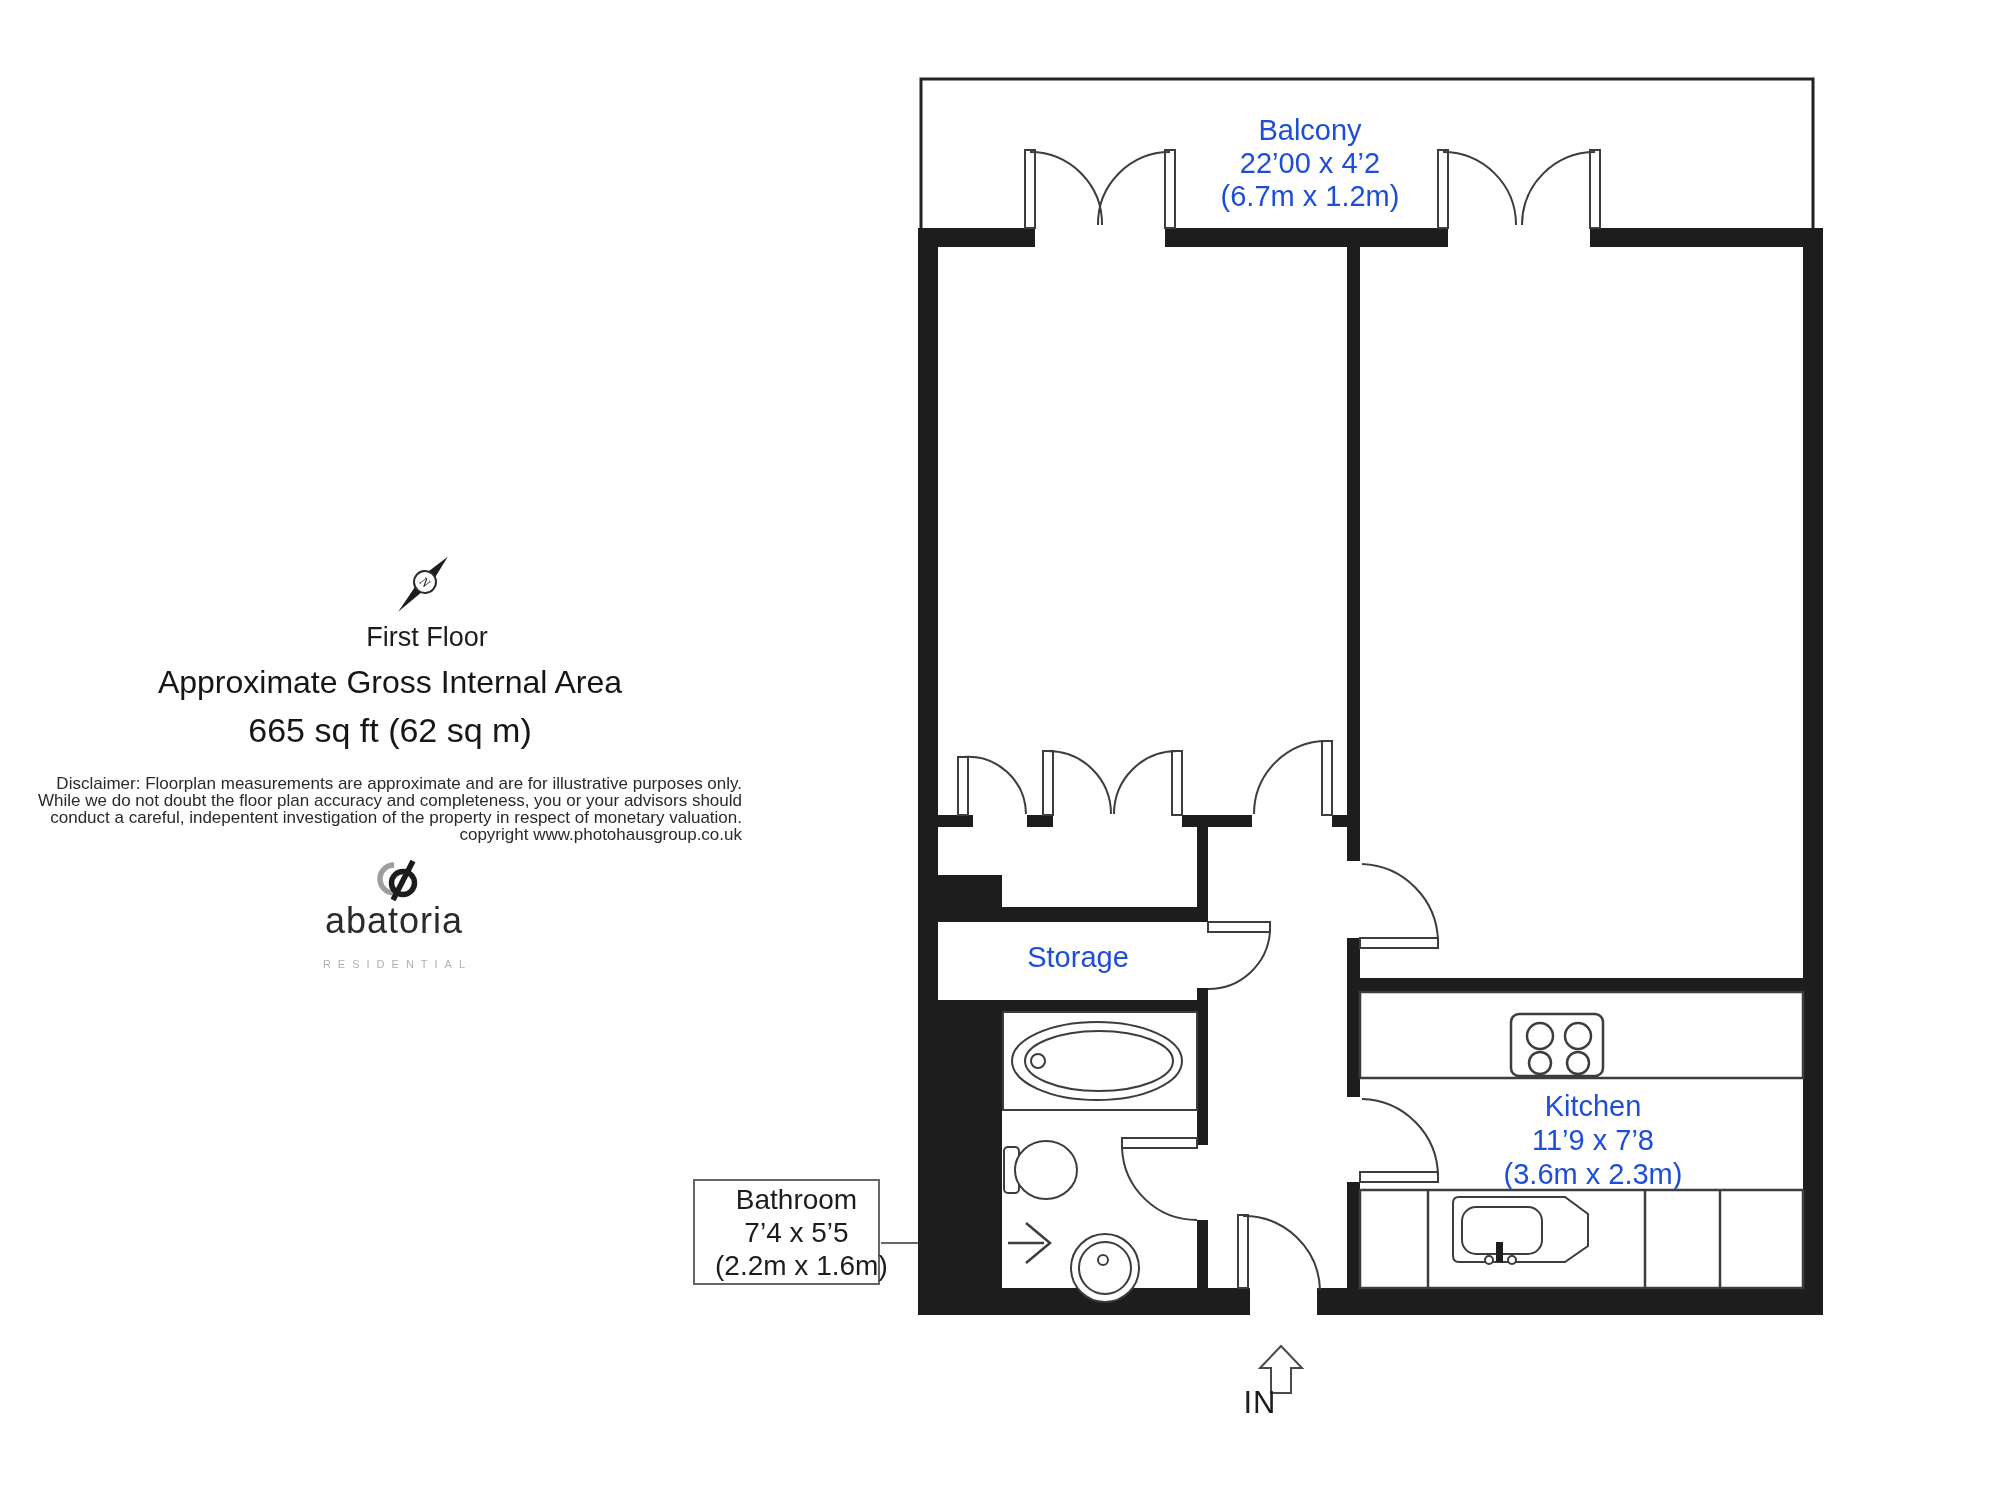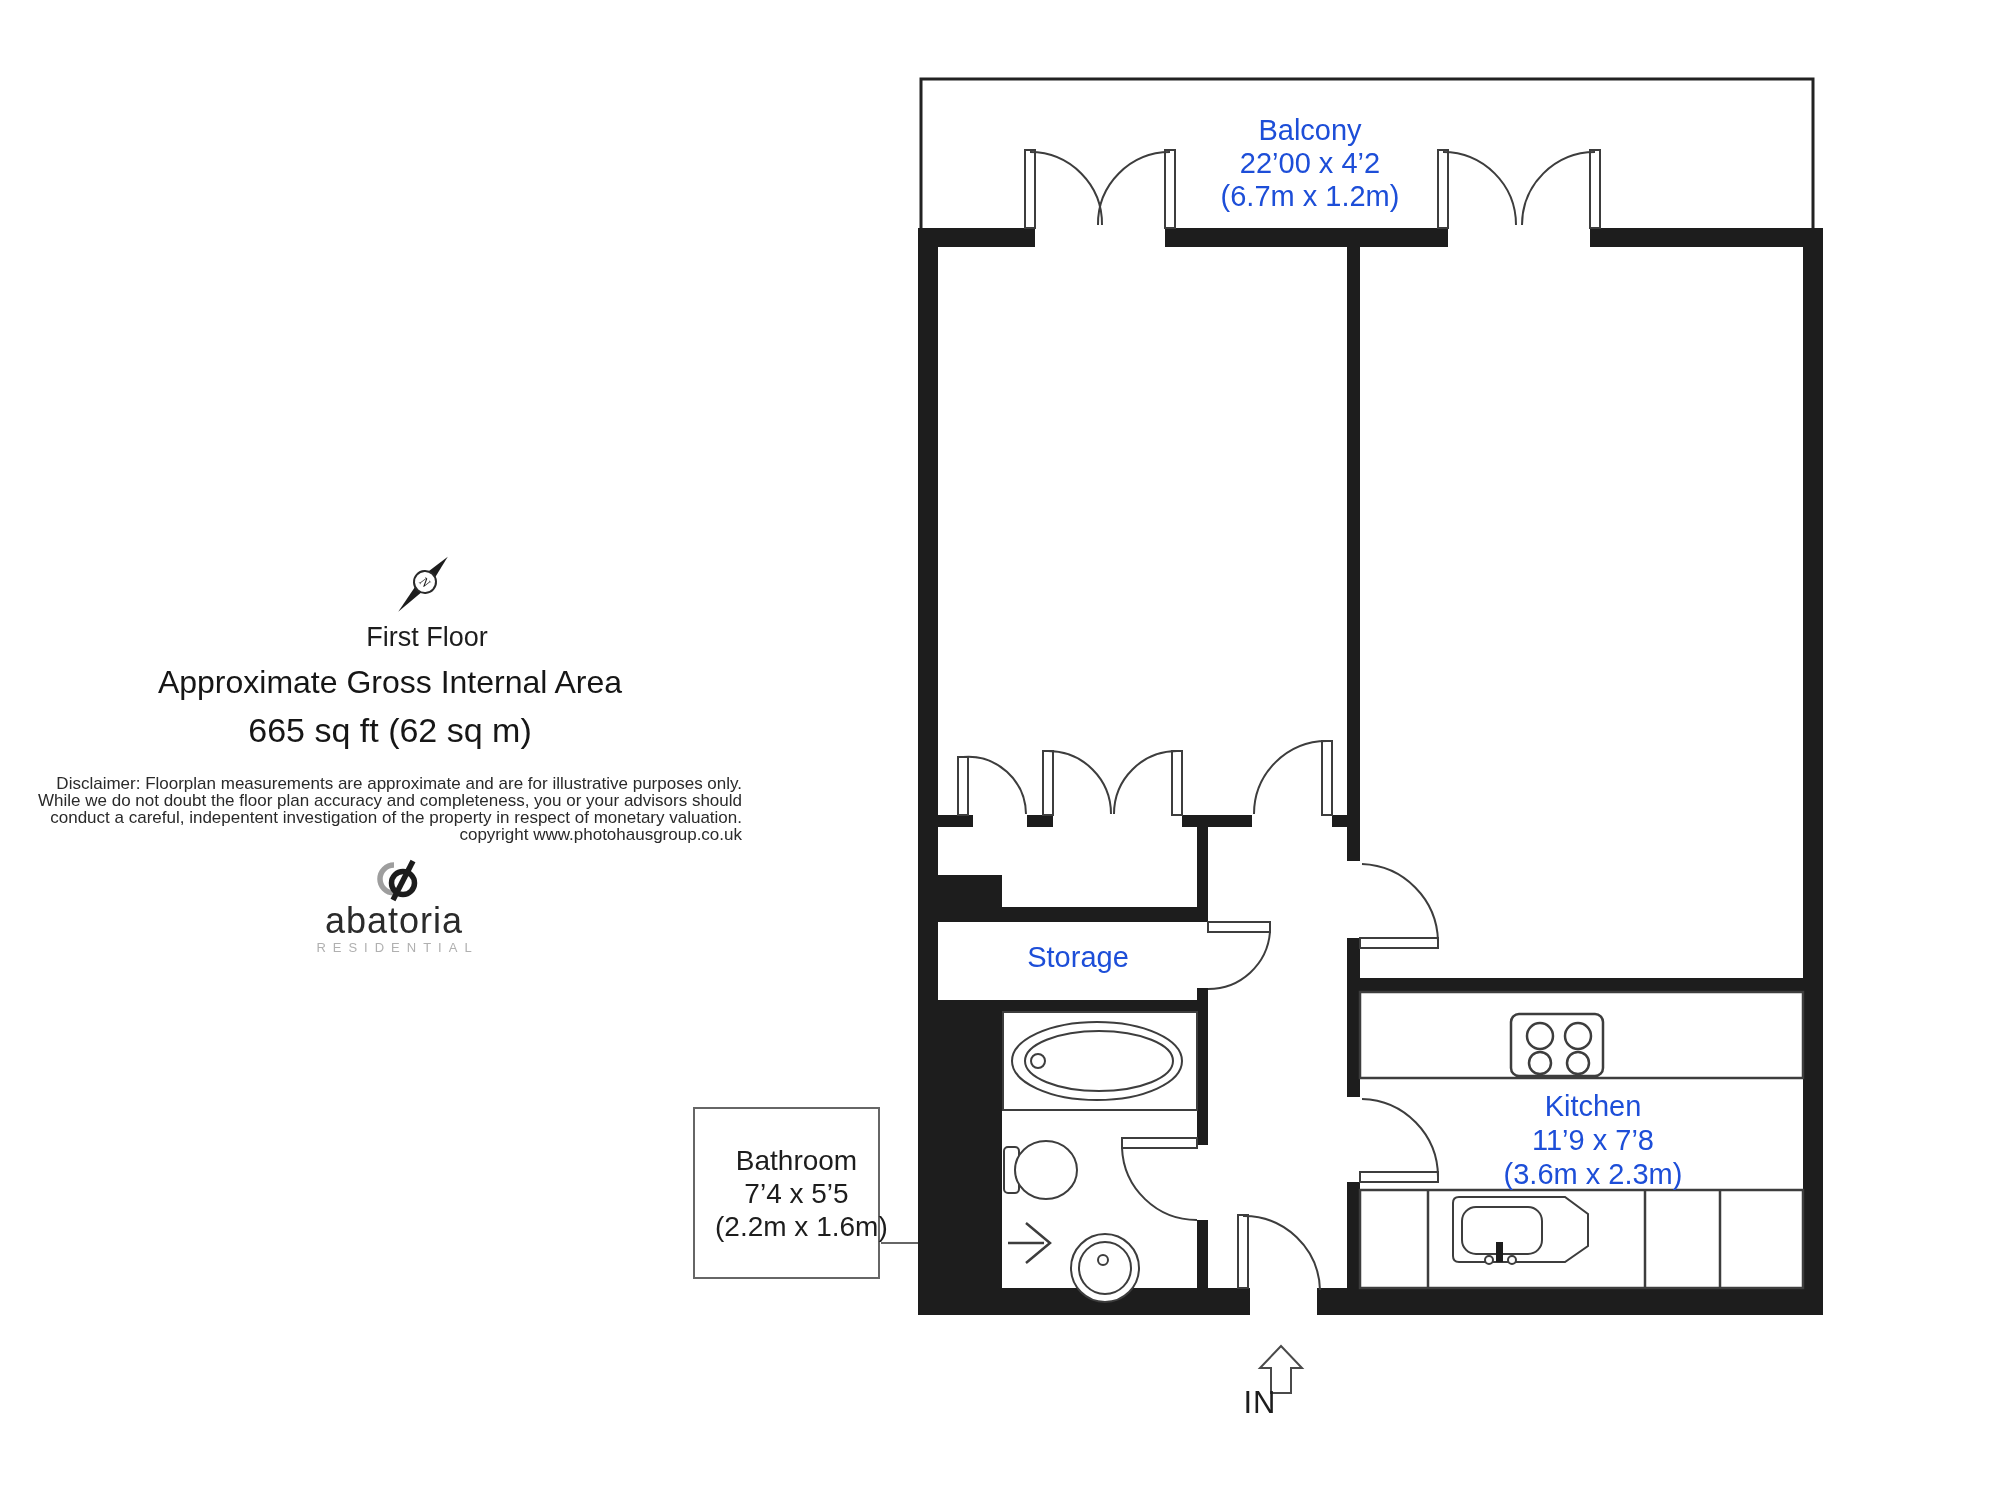--- a/index.html
+++ b/index.html
@@ -18,22 +18,22 @@
     text-align:center;
     font-size:29px;
     line-height:34px;
     color:#1d4ed8;
     white-space:nowrap;
   }
   .room-label .dim{display:block;}
   .balcony-label{line-height:33px;}
   .callout{
     position:absolute;
-    left:693px;top:1107px;
-    width:187px;height:172px;
+    left:693px;top:1179px;
+    width:187px;height:106px;
     border:2px solid #666;
     box-sizing:border-box;
     display:flex;flex-direction:column;justify-content:center;
     text-align:center;
     font-size:28px;line-height:33px;
     white-space:nowrap;
     padding-left:20px;
   }
   .in-label{
     position:absolute;left:1260px;top:1386px;
@@ -62,21 +62,21 @@
     transform:translateX(-50%);
     font-size:17px;line-height:17px;
     text-align:right;color:#2a2a2a;white-space:nowrap;
   }
   .brand{
     position:absolute;left:394px;top:903px;
     transform:translateX(-50%);
     text-align:center;white-space:nowrap;
   }
   .brand-name{font-size:36px;line-height:36px;color:#2b2b2b;letter-spacing:1px;}
-  .brand-tag{font-size:13px;line-height:14px;color:#b0b0b0;letter-spacing:7px;margin-top:2px;padding-left:7px;text-align:center;}
+  .brand-tag{font-size:11px;line-height:14px;color:#b0b0b0;letter-spacing:7px;margin-top:18px;padding-left:7px;text-align:center;}
   .logo-mark{position:absolute;left:370px;top:858px;}
   .compass{position:absolute;left:379px;top:536px;}
 </style>
 </head>
 <body>
 
 <div class="canvas">
 
   <svg class="plan-svg" width="2000" height="1498" viewBox="0 0 2000 1498">
 

